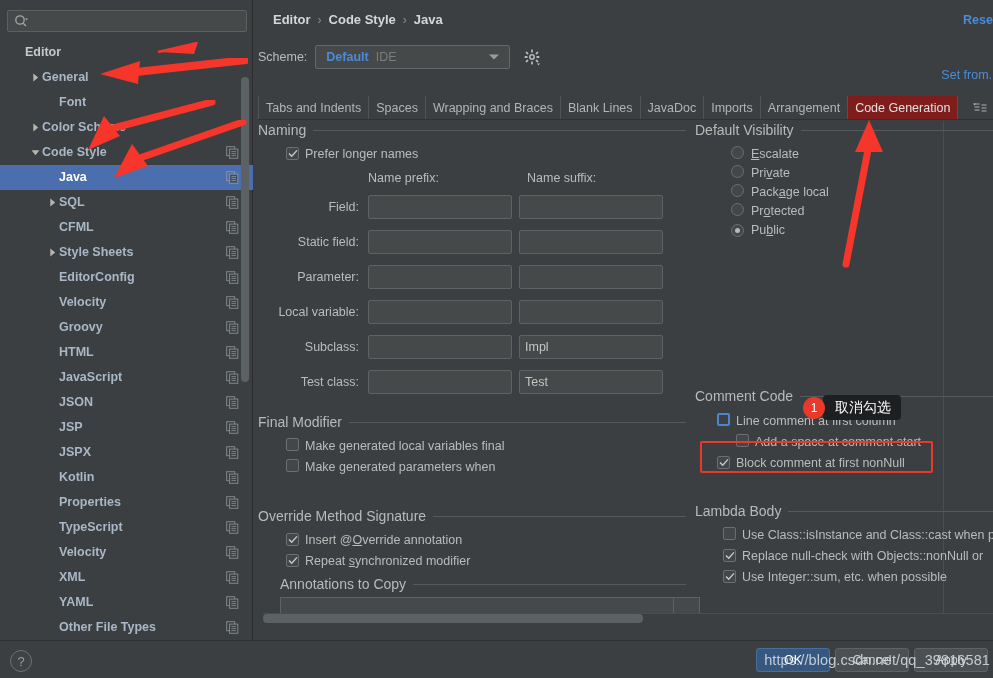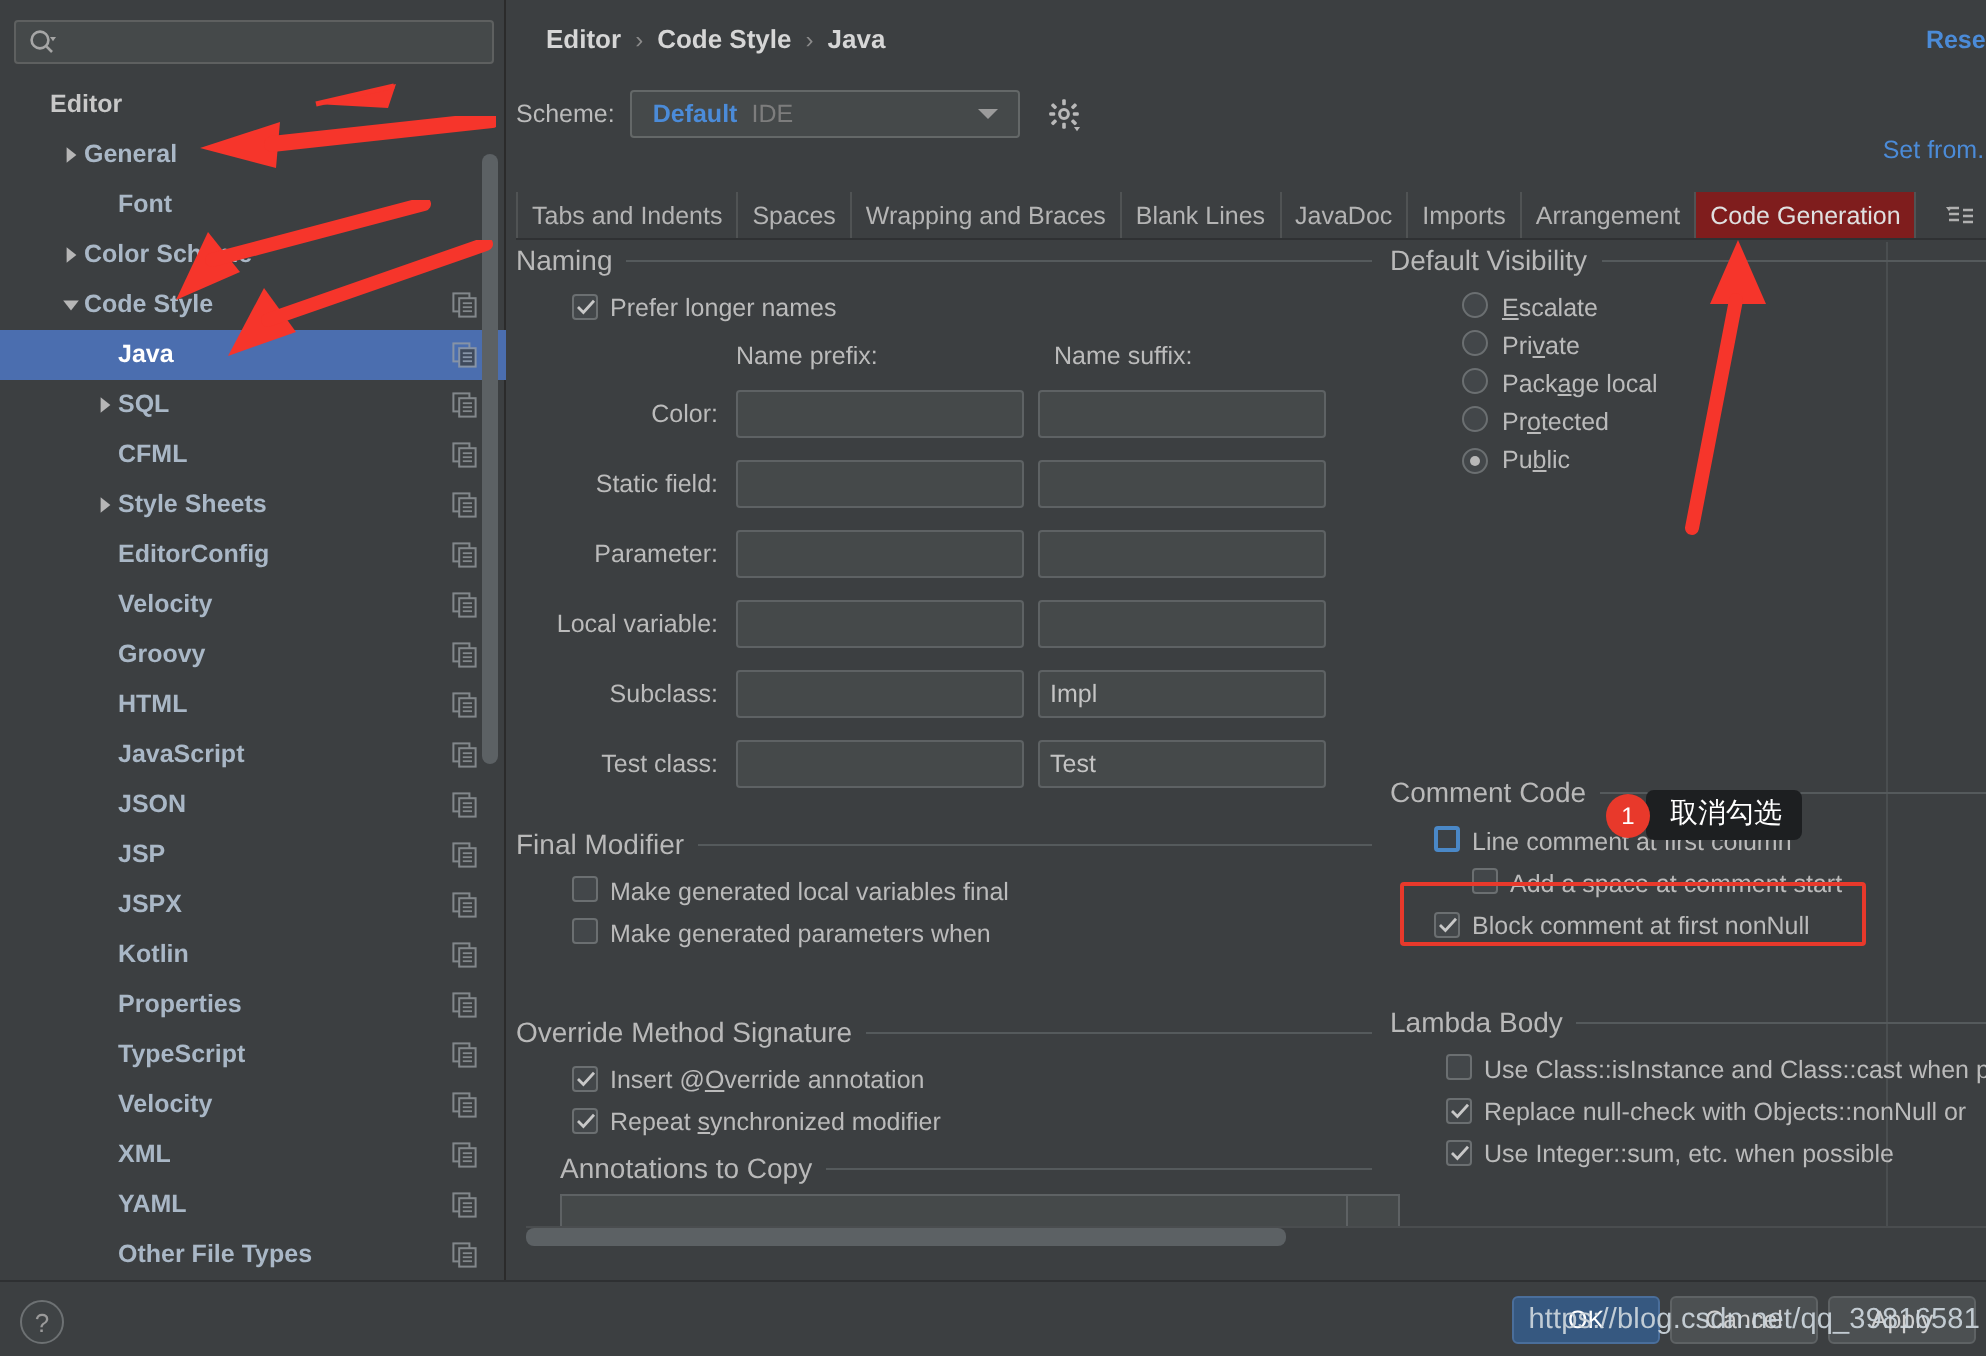--- a/index.html
+++ b/index.html
@@ -687,21 +687,21 @@
             <span class="txt">Prefer longer names</span>
           </div>
 
           <div id="naming-grid">
             <div class="ng-head">
               <span class="sp"></span>
               <span class="h">Name prefix:</span>
               <span class="h h2">Name suffix:</span>
             </div>
           <div class="ng-row">
-                <span class="lab">Color:</span>
+                <span class="lab">Field:</span>
                 <input type="text" class="tfield" style="">
                 <input type="text" class="tfield" style="">
               </div>
               <div class="ng-row">
                 <span class="lab">Static field:</span>
                 <input type="text" class="tfield" style="">
                 <input type="text" class="tfield" style="">
               </div>
               <div class="ng-row">
                 <span class="lab">Parameter:</span>

